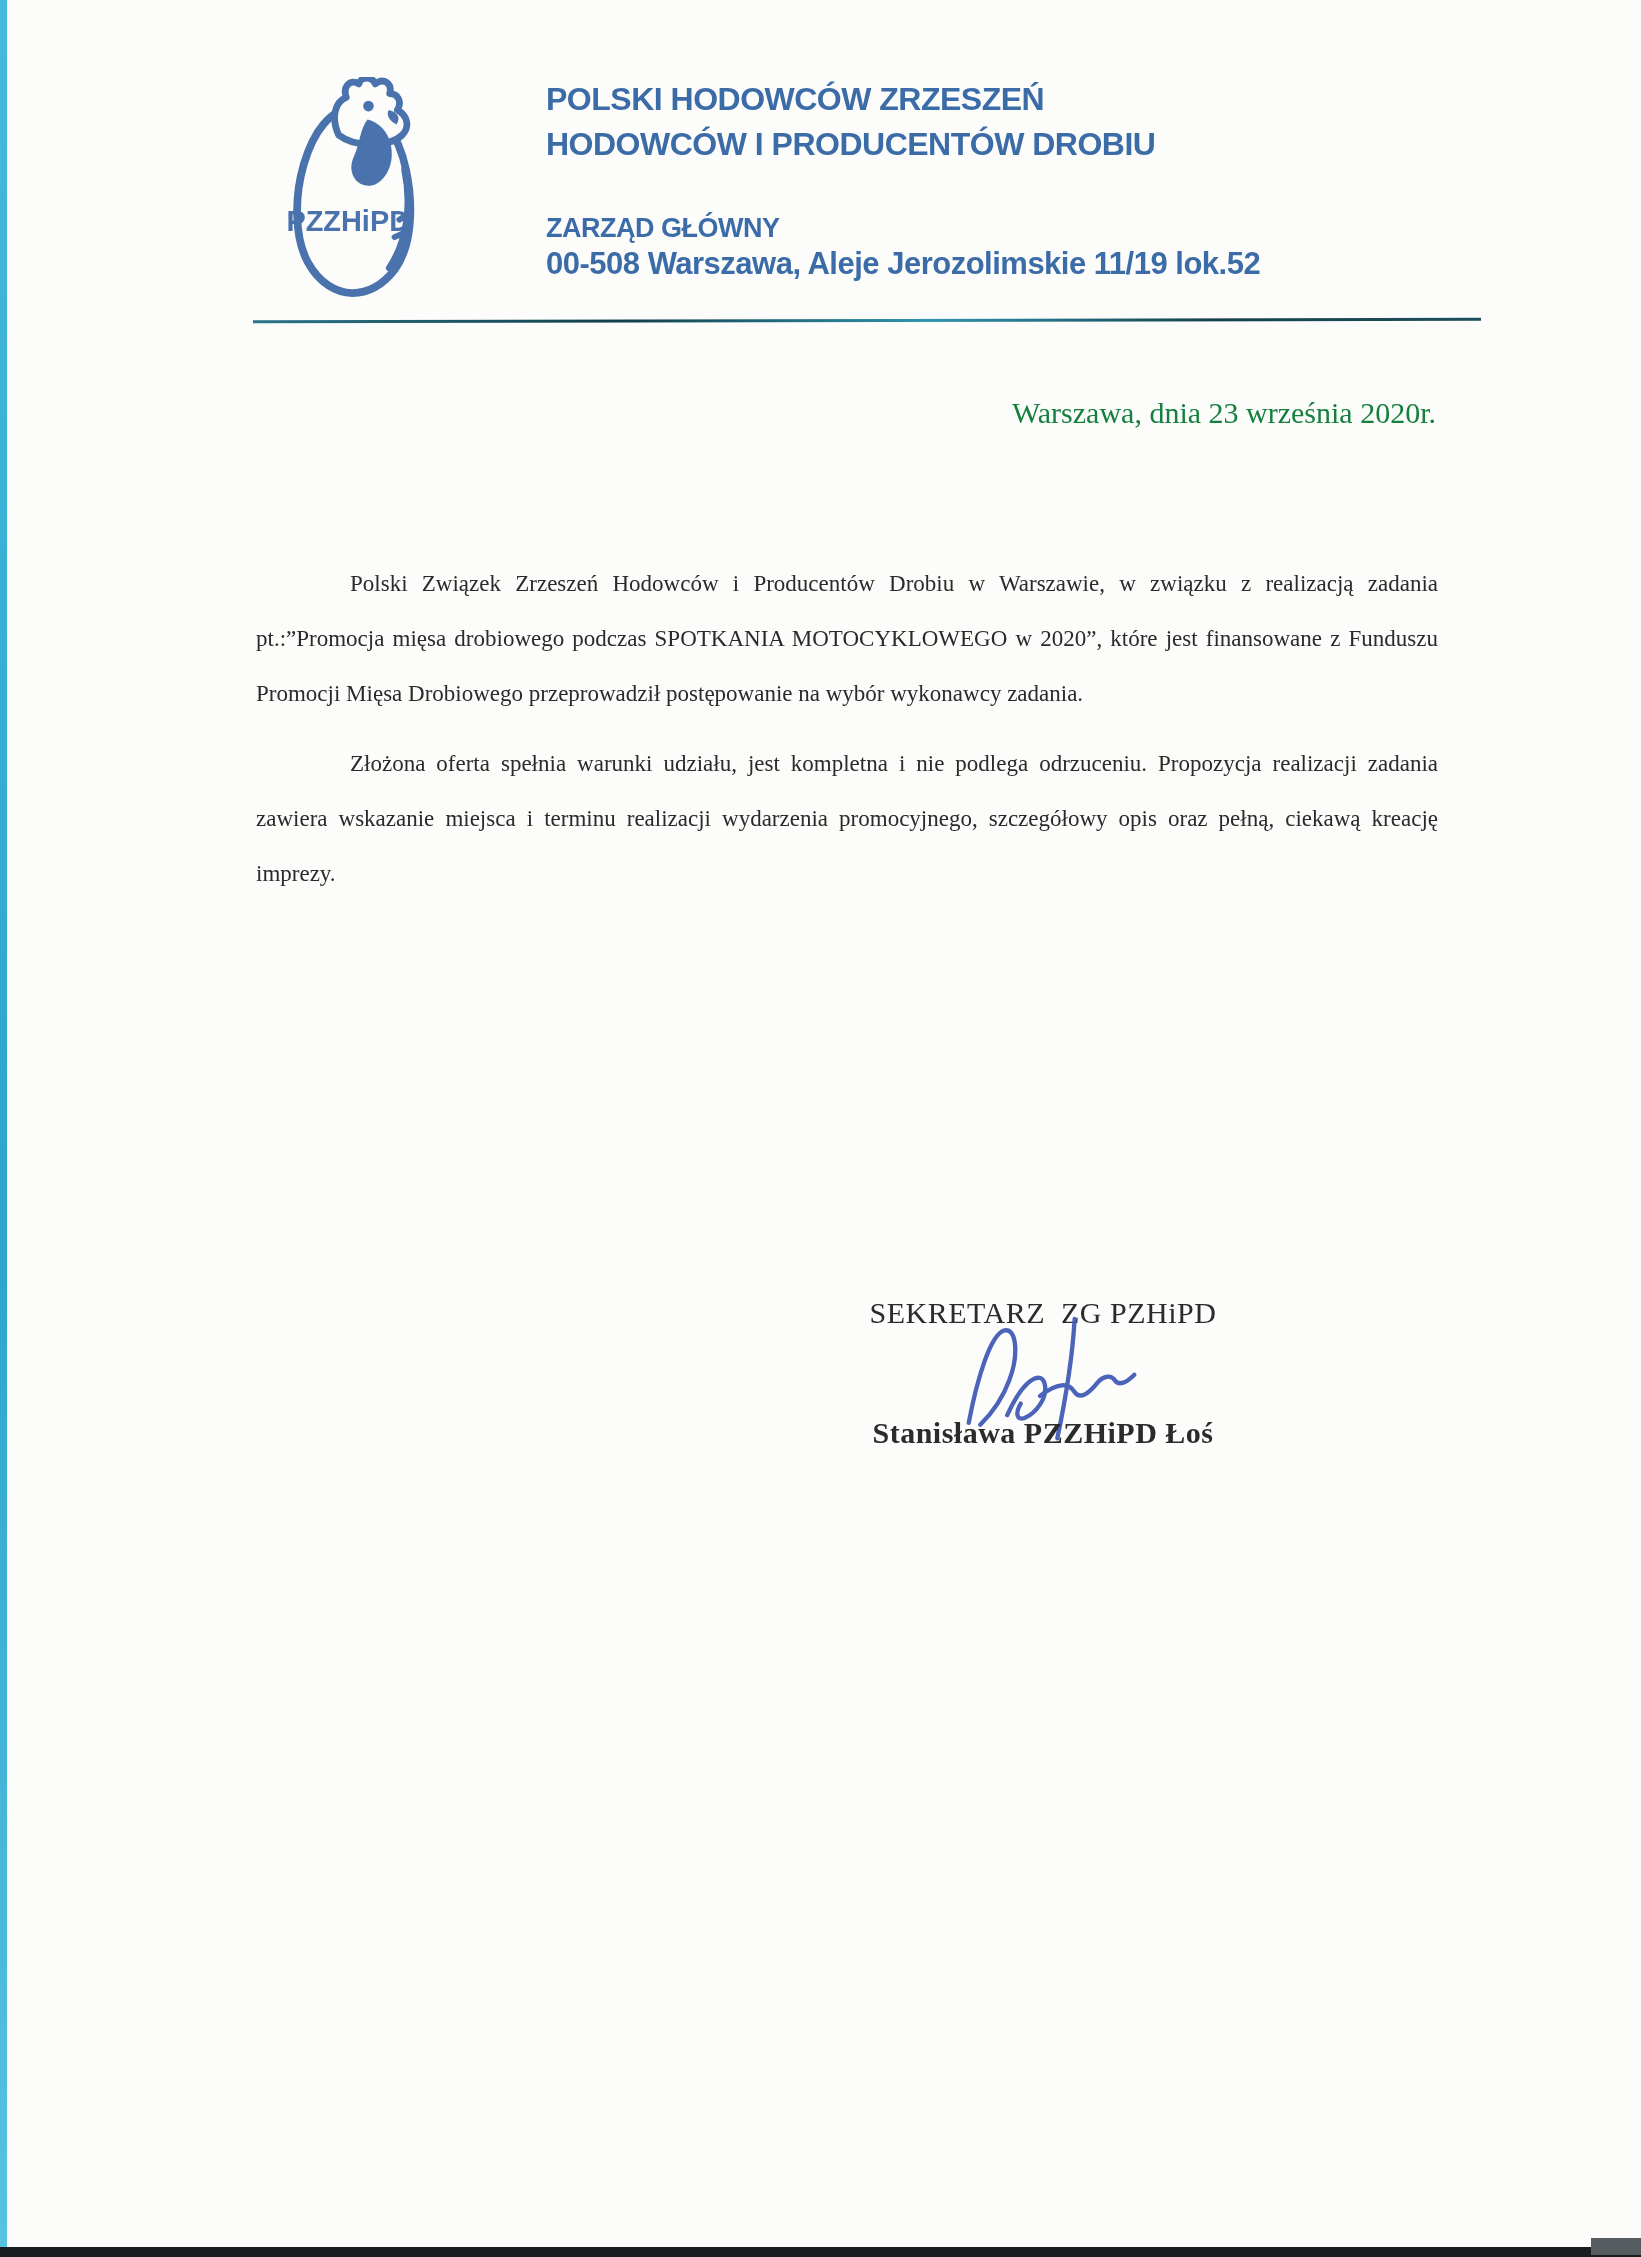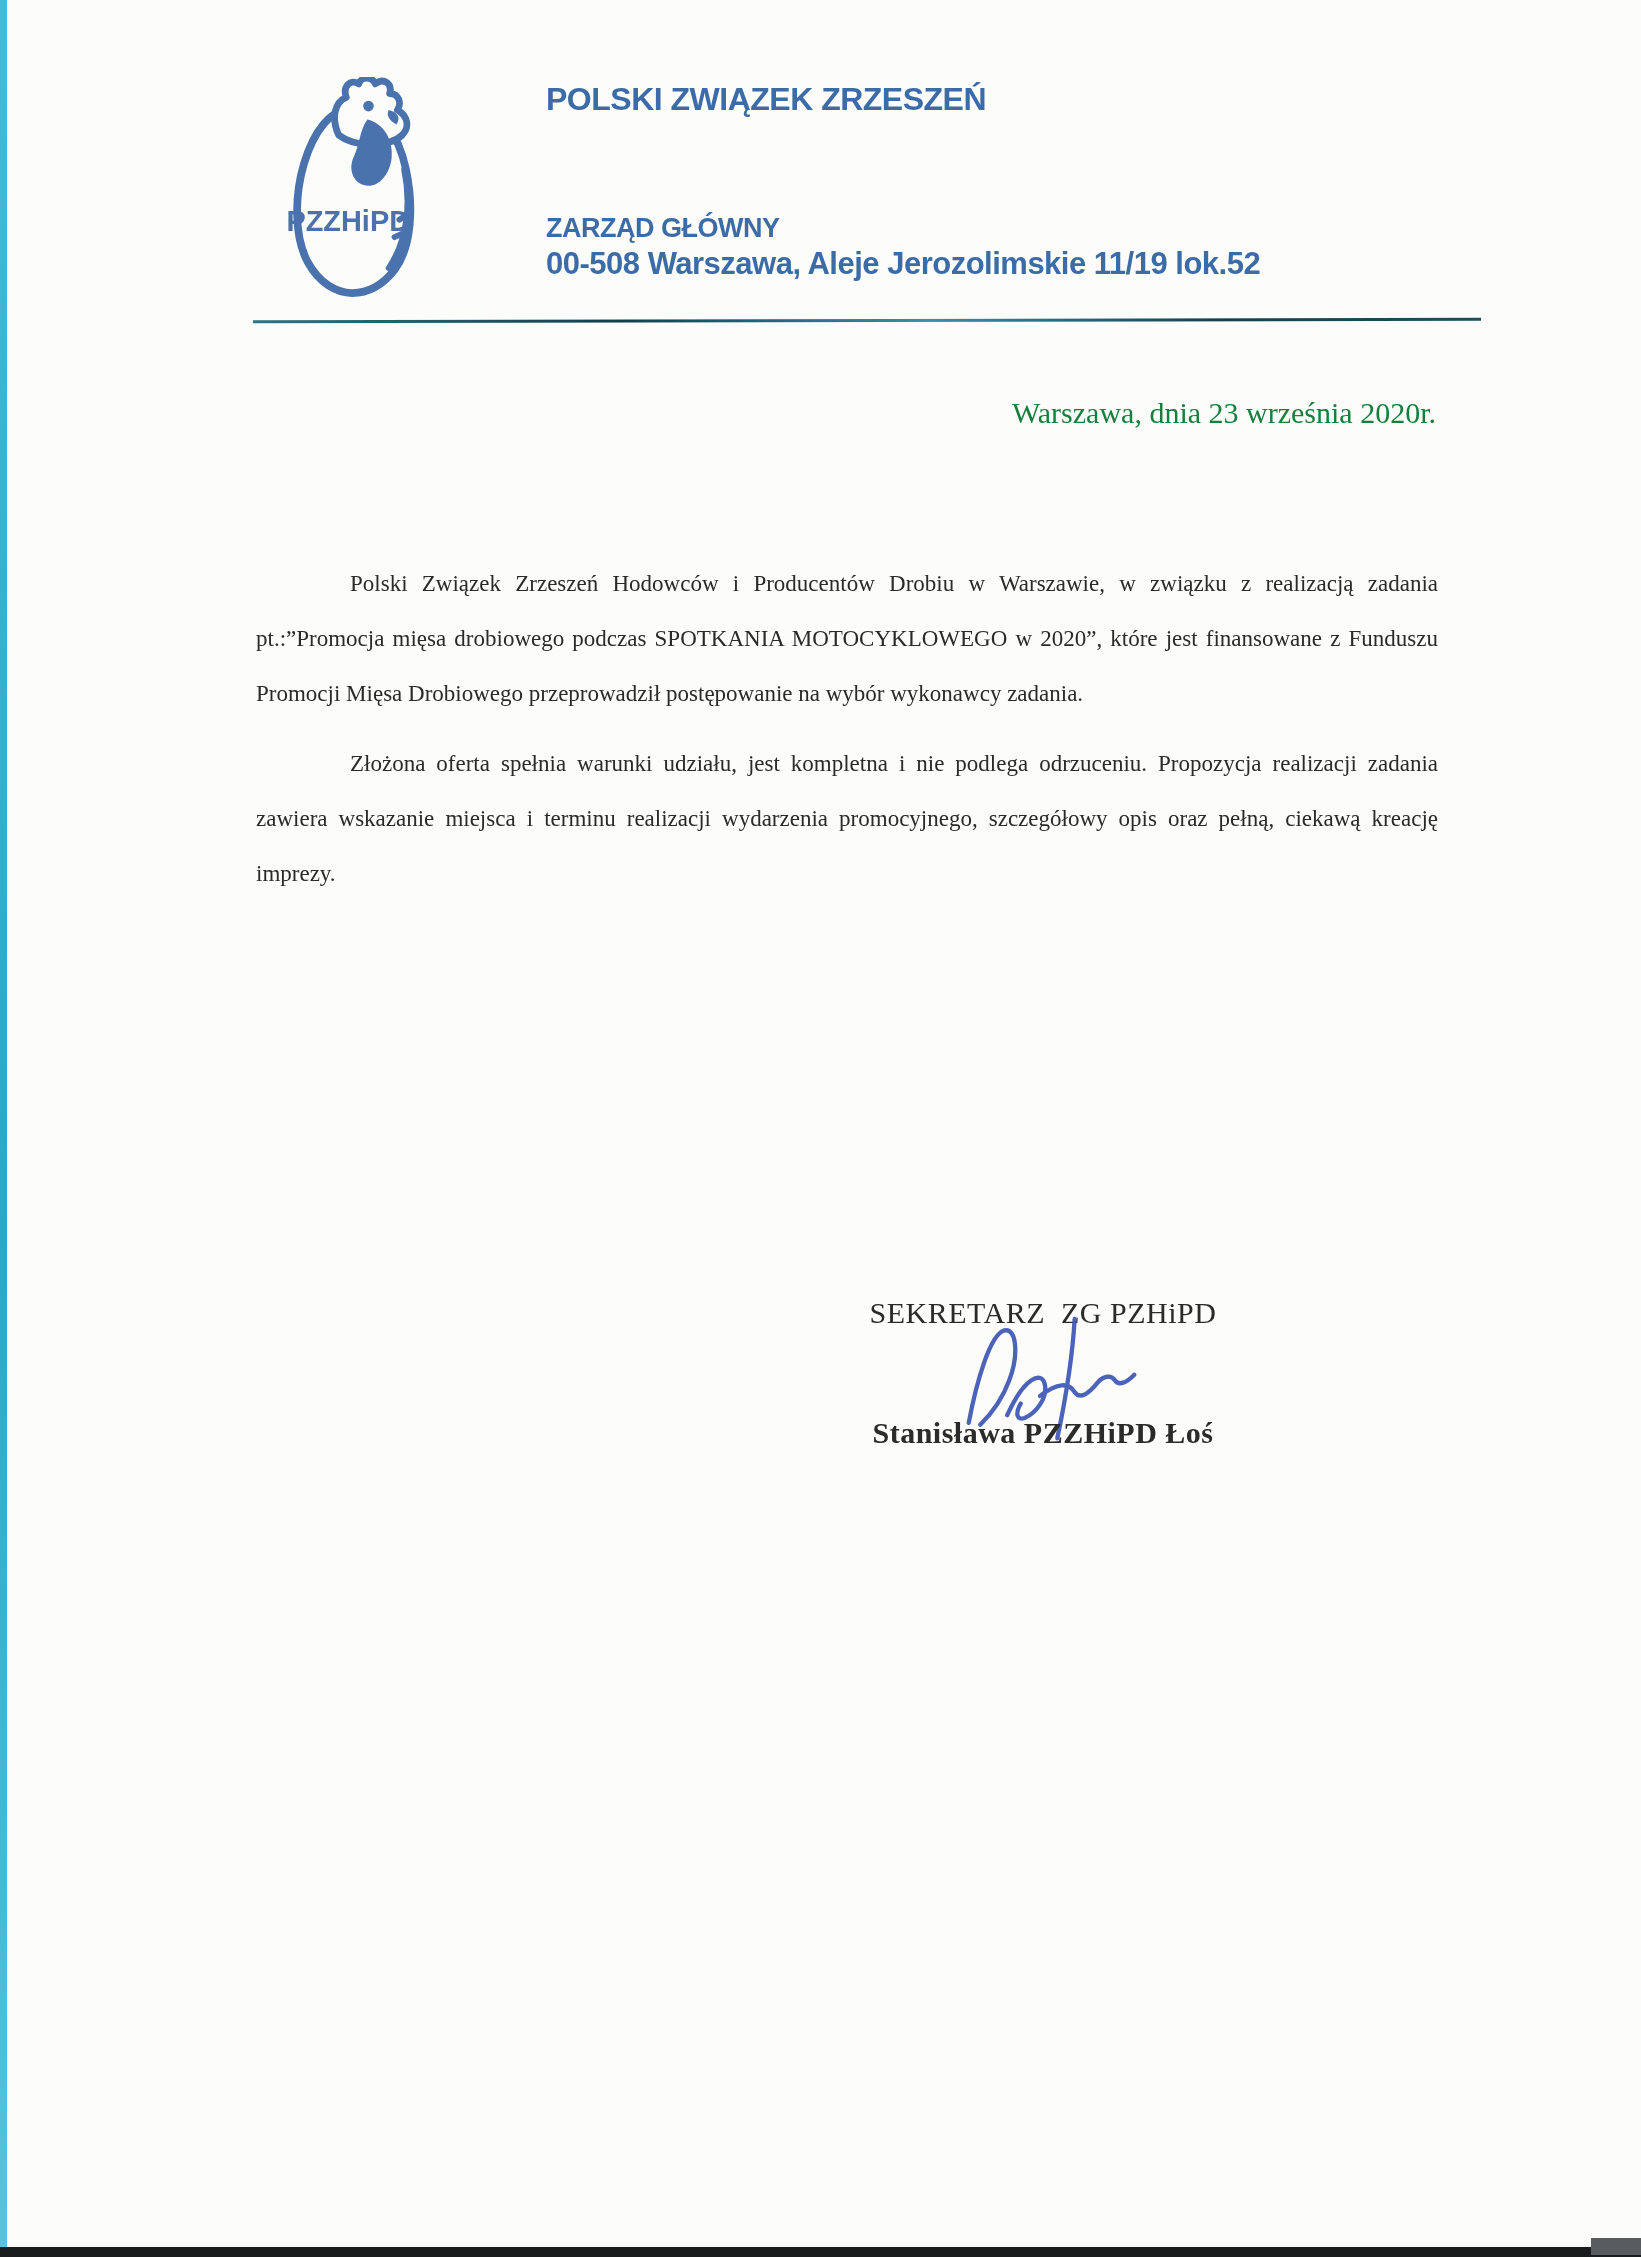--- a/index.html
+++ b/index.html
@@ -92,21 +92,22 @@
     <path d="M118,34 C127,36 131,42 126,49 C119,45 115,40 118,34 Z" fill="#4a72ad"></path>
 
     <path d="M96,44 C112,48 123,64 121,84 C119,102 106,116 92,112
              C80,108 76,94 82,82 C88,70 88,54 96,44 Z" fill="#4a72ad"></path>
 
     <path d="M134,96 C141,130 138,168 118,198 M129,148 l11,-7 M124,166 l11,-5" fill="none" stroke="#4a72ad" stroke-width="6" stroke-linecap="round"></path>
 
     <text x="76" y="160" text-anchor="middle" font-size="30" font-weight="bold" fill="#4a72ad" font-family="Liberation Sans, sans-serif">PZZHiPD</text>
   </svg>
 
-  <div class="head-line org1">POLSKI ZWIĄZEK ZRZESZEŃ</div>
+  <div class="head-line org1">POLSKI HODOWCÓW ZRZESZEŃ</div>
+  <div class="head-line org2">HODOWCÓW I PRODUCENTÓW DROBIU</div>
   <div class="head-line division">ZARZĄD GŁÓWNY</div>
   <div class="head-line address">00-508 Warszawa, Aleje Jerozolimskie 11/19 lok.52</div>
   <div class="rule"></div>
 
   <div class="dateline">Warszawa, dnia 23 września 2020r.</div>
 
   <div class="body-text">
     <p>Polski Związek Zrzeszeń Hodowców i Producentów Drobiu w Warszawie, w związku z realizacją zadania pt.:”Promocja mięsa drobiowego podczas SPOTKANIA MOTOCYKLOWEGO w 2020”, które jest finansowane z Funduszu Promocji Mięsa Drobiowego przeprowadził postępowanie na wybór wykonawcy zadania.</p>
     <p>Złożona oferta spełnia warunki udziału, jest kompletna i nie podlega odrzuceniu. Propozycja realizacji zadania zawiera wskazanie miejsca i terminu realizacji wydarzenia promocyjnego, szczegółowy opis oraz pełną, ciekawą kreację imprezy.</p>
   </div>

